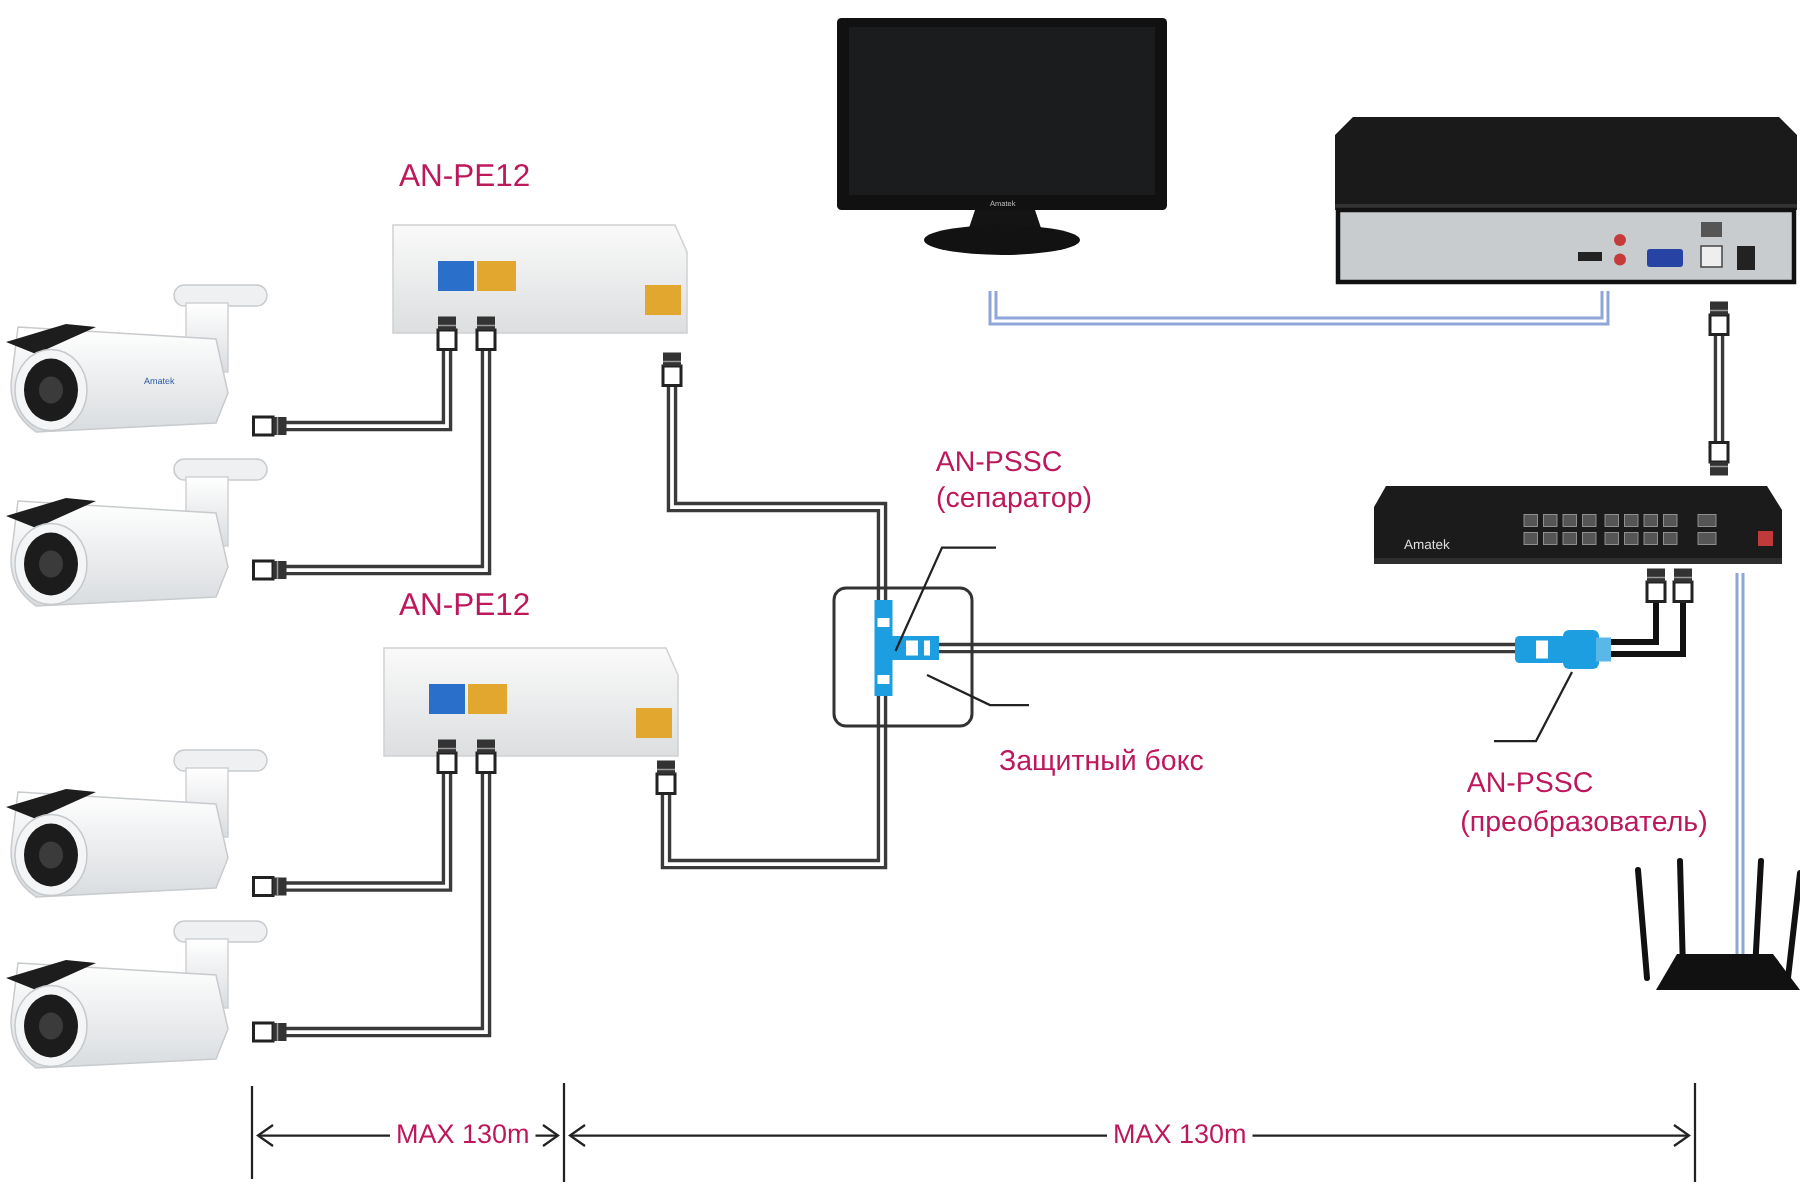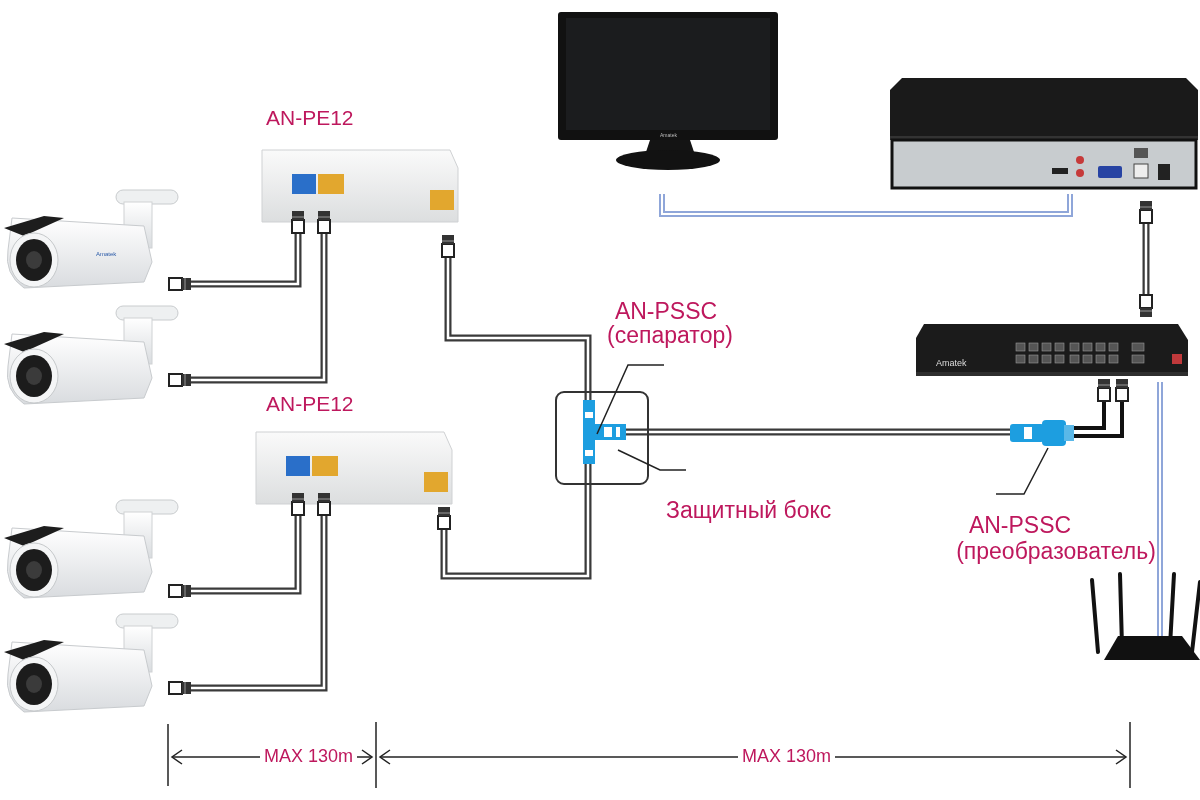--- a/index.html
+++ b/index.html
@@ -1,20 +1,20 @@
 <!DOCTYPE html>
 <html><head>
 <meta charset="utf-8">
 <style>
   html, body { margin:0; padding:0; background:#ffffff; }
   body { width:1200px; height:800px; overflow:hidden; position:relative; font-family:"Liberation Sans", sans-serif; }
   svg { position:absolute; left:0; top:0; }
   .lbl { position:absolute; color:#be185d; font-family:"Liberation Sans", sans-serif; white-space:nowrap; }
   .title { font-size:21px; }
-  .sub { font-size:23px; text-align:center; }
+  .sub { font-size:19px; text-align:center; }
   .dim { font-size:18px; background:#fff; padding:0 4px;margin-left:48px; }
 </style>
 </head>
 <body>
 
 <svg width="1200" height="800" viewBox="0 0 1200 800" xmlns="http://www.w3.org/2000/svg">
   <defs>
     <linearGradient id="camBody" x1="0" y1="0" x2="0" y2="1">
       <stop offset="0" stop-color="#ffffff"></stop>
       <stop offset="1" stop-color="#d9dcdf"></stop>
@@ -230,21 +230,21 @@
     <path d="M362 750 L372 757 L362 764"></path>
     <path d="M390 750 L380 757 L390 764"></path>
     <path d="M1116 750 L1126 757 L1116 764"></path>
   </g>
 </svg>
 
 <div class="lbl title" style="left:266px; top:106px;">AN-PE12</div>
 <div class="lbl title" style="left:266px; top:392px;">AN-PE12</div>
 
 <div class="lbl sub" style="left:596px; top:298px; width:140px;">AN-PSSC</div>
-<div class="lbl sub" style="left:600px; top:322px; width:140px;">(сепаратор)</div>
+<div class="lbl sub" style="left:588px; top:322px; width:140px;text-align:right;">(сепаратор)</div>
 
 <div class="lbl sub" style="left:666px; top:497px;">Защитный бокс</div>
 
 <div class="lbl sub" style="left:920px; top:512px; width:200px;">AN-PSSC</div>
 <div class="lbl sub" style="left:936px; top:538px; width:240px;">(преобразователь)</div>
 
 <div class="lbl dim" style="left:212px; top:746px;">MAX 130m</div>
 <div class="lbl dim" style="left:690px; top:746px;">MAX 130m</div>
 
 </body></html>

